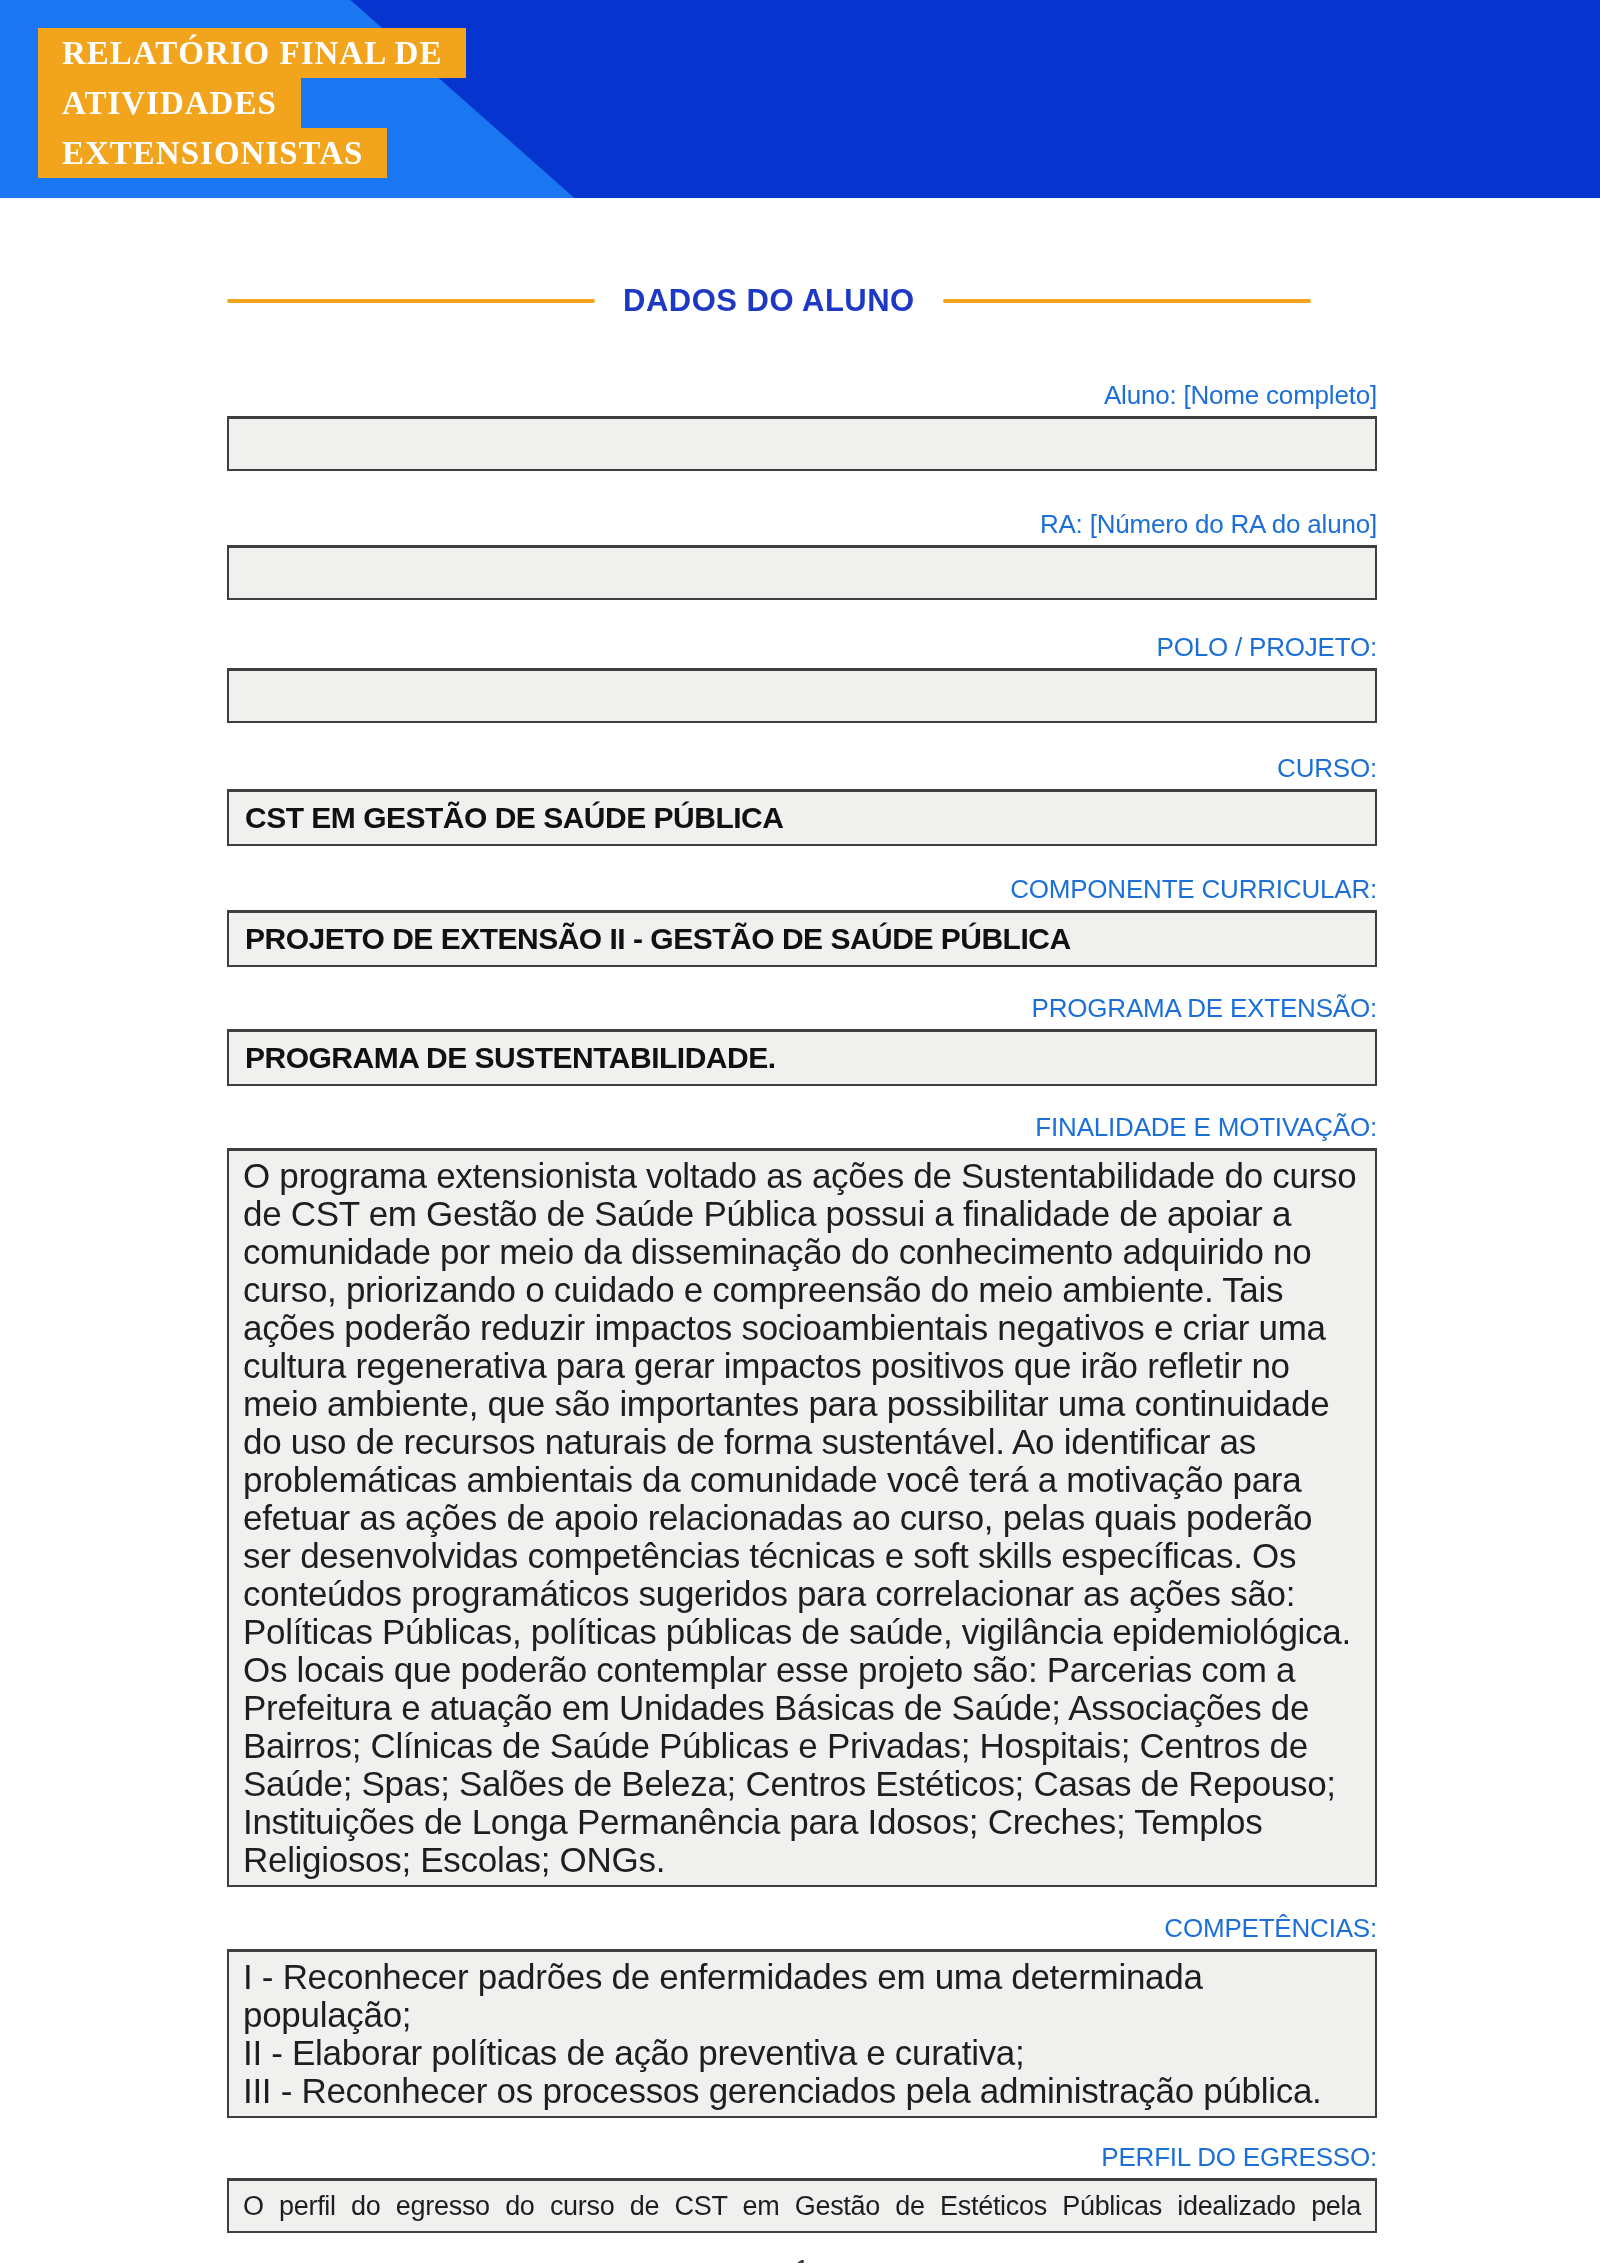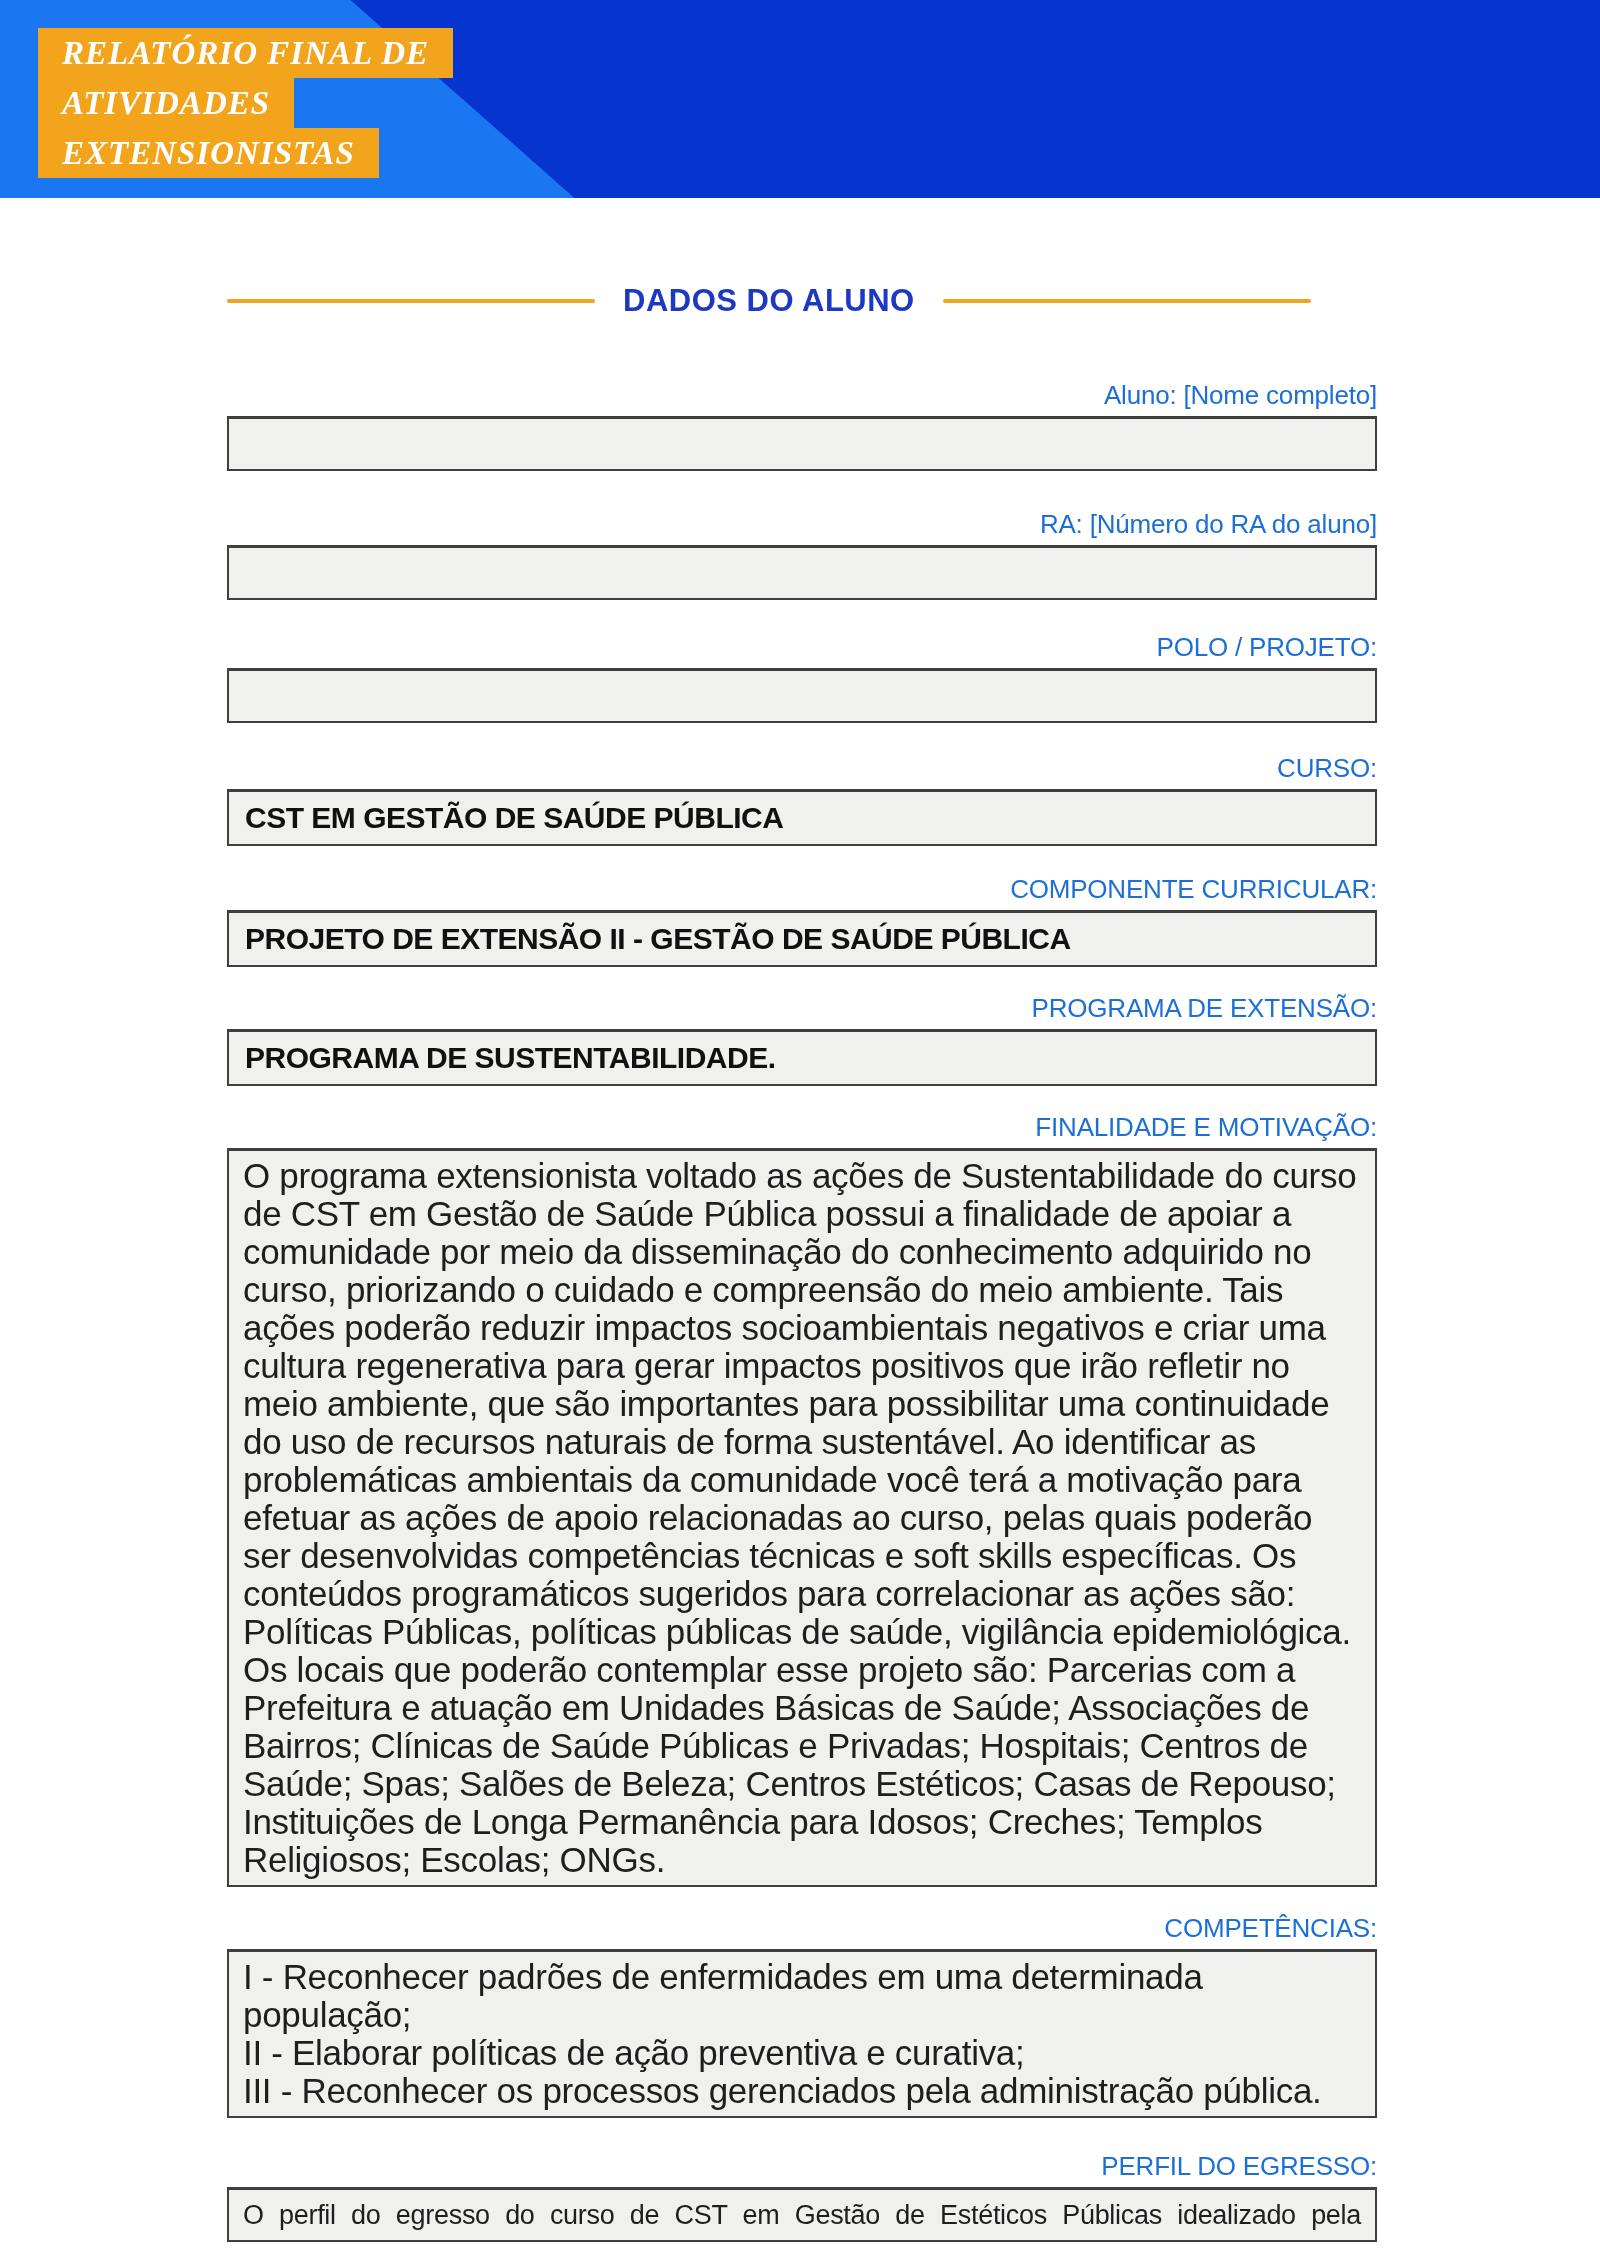--- a/index.html
+++ b/index.html
@@ -43,21 +43,20 @@
     width:fit-content;
     height:50px;line-height:50px;
     padding:0 24px;
     background:var(--c-orange);
     color:#ffffff;
     font-family:"Liberation Serif", serif;
     font-weight:700;
     font-size:33px;
     letter-spacing:1px;
     white-space:nowrap;
-    font-style:italic;
   }
 
   
   .content{
     margin-left:227px;
     width:1150px;
     padding-top:84px;
   }
 
   .doc-title-row{
@@ -115,21 +114,21 @@
   }
 
   .sec-aluno{margin-top:58px;}
   .sec-ra{margin-top:36px;}
   .sec-polo{margin-top:30px;}
   .sec-curso{margin-top:28px;}
   .sec-componente{margin-top:26px;}
   .sec-programa{margin-top:24px;}
   .sec-finalidade{margin-top:24px;}
   .sec-competencias{margin-top:24px;}
-  .sec-perfil{margin-top:31px;}
+  .sec-perfil{margin-top:22px;}
 
   .page-number{
     margin-top:22px;
     text-align:center;
     font-size:27px;
     color:#333;
   }
 </style>
 </head>
 <body>

